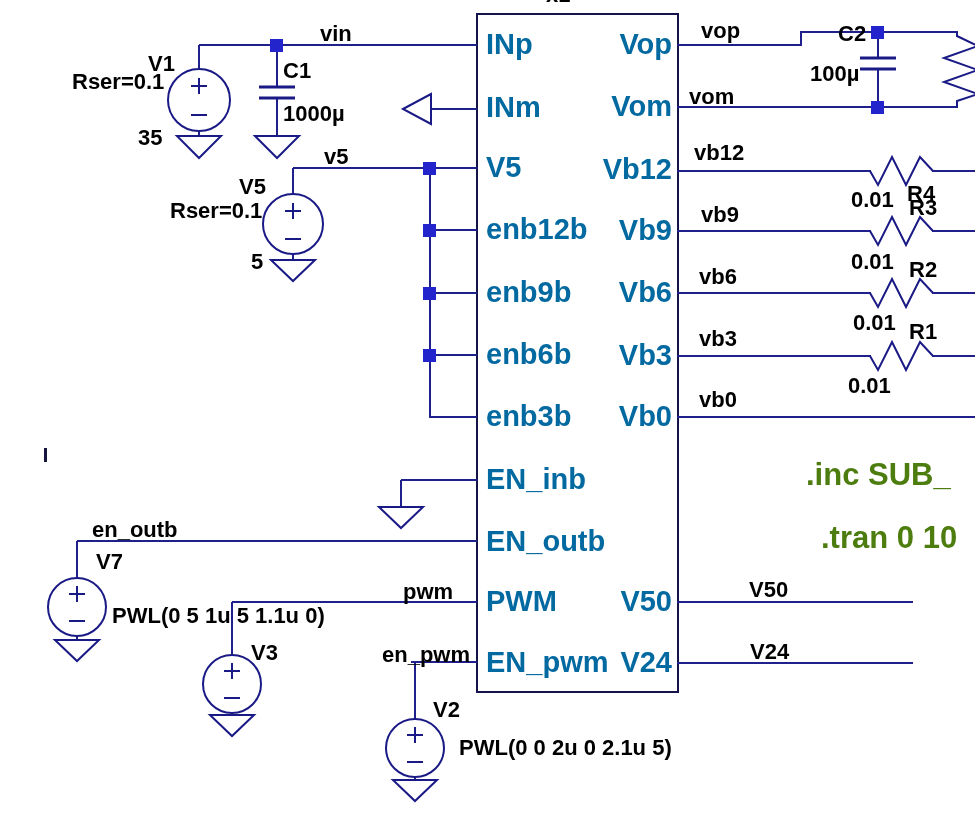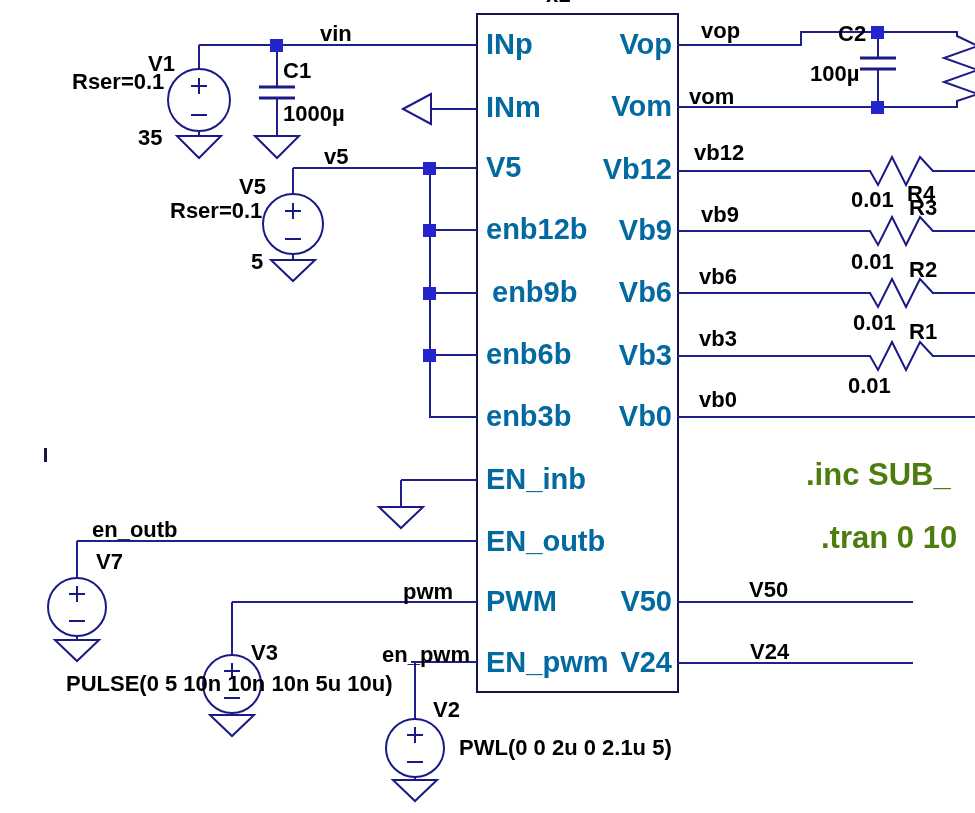--- a/index.html
+++ b/index.html
@@ -149,21 +149,21 @@
       <path d="M870,356 L878,370 L892,342 L906,370 L920,342 L933,356"></path>
 
       <path d="M957,32 L957,36 L978,46 L944,58 L978,70 L944,82 L978,94 L957,101 L957,107"></path>
     </g>
   </svg>
 
   <div class="pin" style="left:486px;top:31px;">INp</div>
   <div class="pin" style="left:486px;top:94px;">INm</div>
   <div class="pin" style="left:486px;top:154px;">V5</div>
   <div class="pin" style="left:486px;top:216px;">enb12b</div>
-  <div class="pin" style="left:486px;top:279px;margin-left:6px;">enb9b</div>
+  <div class="pin" style="left:486px;top:279px;">enb9b</div>
   <div class="pin" style="left:486px;top:341px;">enb6b</div>
   <div class="pin" style="left:486px;top:403px;">enb3b</div>
   <div class="pin" style="left:486px;top:466px;">EN_inb</div>
   <div class="pin" style="left:486px;top:528px;">EN_outb</div>
   <div class="pin" style="left:486px;top:588px;">PWM</div>
   <div class="pin" style="left:486px;top:649px;">EN_pwm</div>
 
   <div class="pin right" style="right:303px;top:31px;">Vop</div>
   <div class="pin right" style="right:303px;top:93px;">Vom</div>
   <div class="pin right" style="right:303px;top:156px;">Vb12</div>
@@ -201,22 +201,22 @@
   <div class="lbl" style="left:810px;top:62px;">100µ</div>
   <div class="lbl" style="left:907px;top:134px;margin-top:48px;">R4</div>
   <div class="lbl" style="left:851px;top:188px;">0.01</div>
   <div class="lbl" style="left:909px;top:196px;">R3</div>
   <div class="lbl" style="left:851px;top:250px;">0.01</div>
   <div class="lbl" style="left:909px;top:258px;">R2</div>
   <div class="lbl" style="left:853px;top:311px;">0.01</div>
   <div class="lbl" style="left:909px;top:320px;">R1</div>
   <div class="lbl" style="left:848px;top:374px;">0.01</div>
   <div class="lbl" style="left:96px;top:550px;">V7</div>
+  <div class="lbl" style="left:112px;top:604px;">PWL(0 5 1u 5 1.1u 0)</div>
   <div class="lbl" style="left:251px;top:641px;">V3</div>
-  <div class="lbl" style="left:66px;top:672px;">PULSE(0 5 10n 10n 10n 5u 10u)</div>
   <div class="lbl" style="left:433px;top:698px;">V2</div>
   <div class="lbl" style="left:459px;top:736px;">PWL(0 0 2u 0 2.1u 5)</div>
 
   <div class="directive" style="left:806px;top:458px;">.inc SUB_</div>
   <div class="directive" style="left:821px;top:521px;">.tran 0 10</div>
 
   <div class="cursor-mark"></div>
 
 </div>
 

